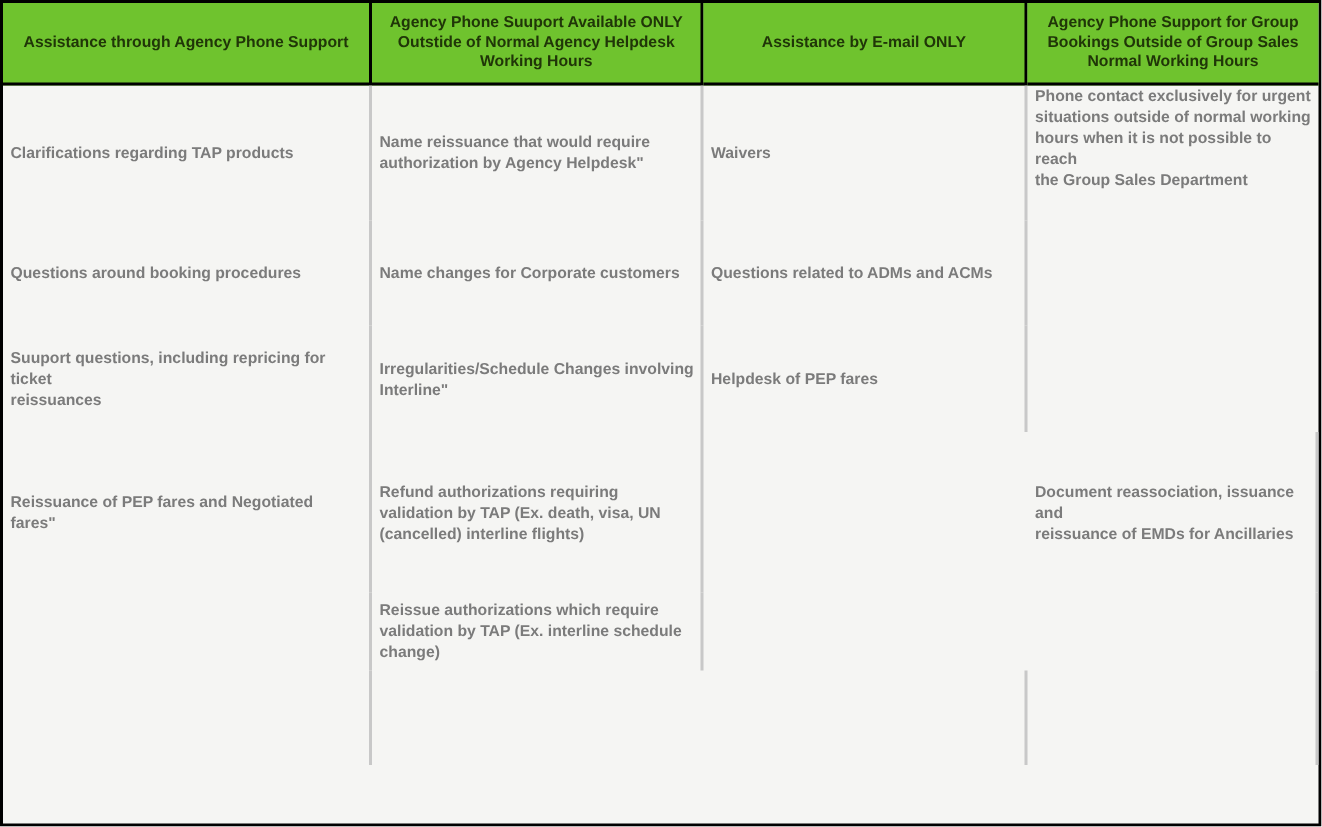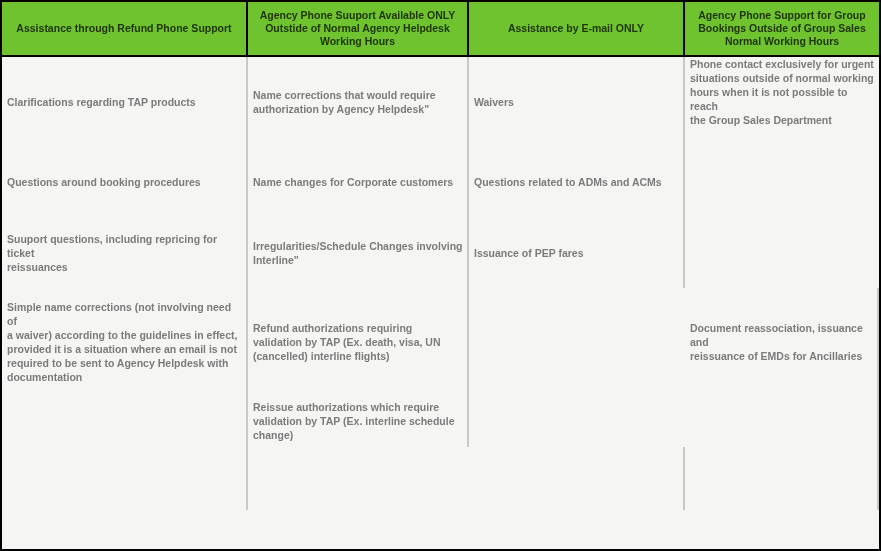--- a/index.html
+++ b/index.html
@@ -49,55 +49,52 @@
     overflow: hidden;
   }
   .td.last { border-right: none; }
   .td.top { align-items: flex-start; }
 </style>
 </head>
 <body>
 
 <div class="tbl">
 
-  <div class="th">Assistance through Refund Phone Support</div>
+  <div class="th">Assistance through Agency Phone Support</div>
   <div class="th">Agency Phone Suuport Available ONLY
 Outstide of Normal Agency Helpdesk
 Working Hours</div>
   <div class="th">Assistance by E-mail ONLY</div>
   <div class="th last">Agency Phone Support for Group
 Bookings Outside of Group Sales
 Normal Working Hours</div>
 
   <div class="td">Clarifications regarding TAP products</div>
-  <div class="td">Name corrections that would require
+  <div class="td">Name reissuance that would require
 authorization by Agency Helpdesk"</div>
   <div class="td">Waivers</div>
   <div class="td last top">Phone contact exclusively for urgent
 situations outside of normal working
 hours when it is not possible to reach
 the Group Sales Department</div>
 
   <div class="td">Questions around booking procedures</div>
   <div class="td">Name changes for Corporate customers</div>
   <div class="td">Questions related to ADMs and ACMs</div>
   <div class="td last"></div>
 
   <div class="td">Suuport questions, including repricing for ticket
 reissuances</div>
   <div class="td">Irregularities/Schedule Changes involving
 Interline"</div>
-  <div class="td">Issuance of PEP fares</div>
+  <div class="td">Helpdesk of PEP fares</div>
   <div class="td last"></div>
 
-  <div class="td">Simple name corrections (not involving need of
-a waiver) according to the guidelines in effect,
-provided it is a situation where an email is not
-required to be sent to Agency Helpdesk with
-documentation</div>
+  <div class="td">Reissuance of PEP fares and Negotiated
+fares"</div>
   <div class="td">Refund authorizations requiring
 validation by TAP (Ex. death, visa, UN
 (cancelled) interline flights)</div>
   <div class="td last"></div>
 
   <div class="td">Document reassociation, issuance and
 reissuance of EMDs for Ancillaries</div>
   <div class="td"></div>
   <div class="td">Reissue authorizations which require
 validation by TAP (Ex. interline schedule

